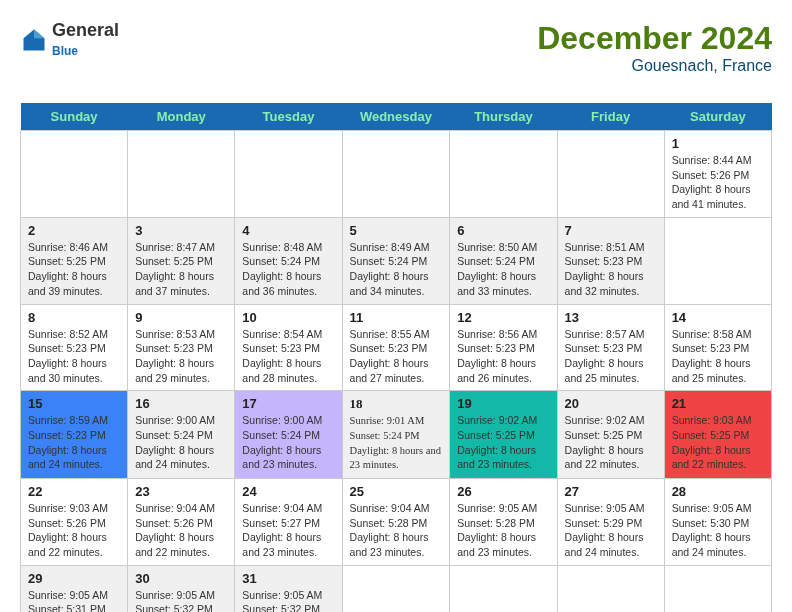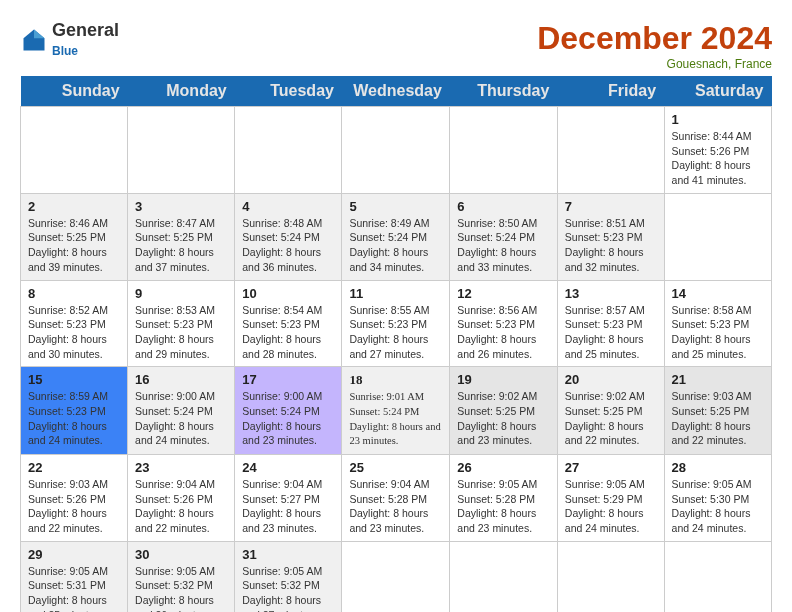--- a/index.html
+++ b/index.html
@@ -7,21 +7,21 @@
       font-family: Arial, sans-serif;
       background: #fff;
       width: 792px;
       min-height: 612px;
       padding: 20px;
     }
     .header {
       display: flex;
       justify-content: space-between;
       align-items: flex-start;
-      margin-bottom: 5px;
+      margin-bottom: 28px;
     }
     .logo {
       display: flex;
       align-items: center;
       gap: 4px;
     }
     .logo-text-general {
       font-size: 18px;
       font-weight: bold;
       color: #333;
@@ -34,37 +34,37 @@
     .logo-icon {
       width: 28px;
       height: 28px;
     }
     .title-section {
       text-align: right;
     }
     .month-title {
       font-size: 32px;
       font-weight: bold;
-      color: #c2410c;
+      color: #4d7c0f;
     }
     .location {
-      font-size: 12px;
-      color: #4d7c0f;
+      font-size: 16px;
+      color: #0c4a6e;
     }
     table {
       width: 100%;
       border-collapse: collapse;
       font-size: 11px;
     }
     thead th {
       background-color: #1a6ab1;
-      color: #e5e5e5;
+      color: #86efac;
       padding: 6px 8px;
-      text-align: right;
-      font-size: 16px;
+      text-align: center;
+      font-size: 13px;
       font-weight: bold;
     }
     tbody td {
       border: 1px solid #ccc;
       padding: 5px 7px;
       vertical-align: top;
       width: 108px;
     }
     tbody tr:nth-child(even) td {
       background-color: #f5f5f5;
@@ -146,23 +146,23 @@
         <td><span class="day-num">11</span><span class="day-info">Sunrise: 8:55 AM<br>Sunset: 5:23 PM<br>Daylight: 8 hours and 27 minutes.</span></td>
         <td><span class="day-num">12</span><span class="day-info">Sunrise: 8:56 AM<br>Sunset: 5:23 PM<br>Daylight: 8 hours and 26 minutes.</span></td>
         <td><span class="day-num">13</span><span class="day-info">Sunrise: 8:57 AM<br>Sunset: 5:23 PM<br>Daylight: 8 hours and 25 minutes.</span></td>
         <td><span class="day-num">14</span><span class="day-info">Sunrise: 8:58 AM<br>Sunset: 5:23 PM<br>Daylight: 8 hours and 25 minutes.</span></td>
       </tr>
       <tr>
         <td style="background-color: #3b82f6;"><span class="day-num">15</span><span class="day-info">Sunrise: 8:59 AM<br>Sunset: 5:23 PM<br>Daylight: 8 hours and 24 minutes.</span></td>
         <td style="background-color: rgb(240, 240, 240);"><span class="day-num">16</span><span class="day-info">Sunrise: 9:00 AM<br>Sunset: 5:24 PM<br>Daylight: 8 hours and 24 minutes.</span></td>
         <td style="background-color: #c4b5fd; margin-left: 17px;"><span class="day-num">17</span><span class="day-info">Sunrise: 9:00 AM<br>Sunset: 5:24 PM<br>Daylight: 8 hours and 23 minutes.</span></td>
         <td style="background-color: rgb(240, 240, 240); font-family: Liberation Serif, serif;"><span class="day-num">18</span><span class="day-info">Sunrise: 9:01 AM<br>Sunset: 5:24 PM<br>Daylight: 8 hours and 23 minutes.</span></td>
-        <td style="background-color: #e5e5e5;"><span class="day-num">19</span><span class="day-info">Sunrise: 9:02 AM<br>Sunset: 5:25 PM<br>Daylight: 8 hours and 23 minutes.</span></td>
+        <td style="background-color: #14b8a6;"><span class="day-num">19</span><span class="day-info">Sunrise: 9:02 AM<br>Sunset: 5:25 PM<br>Daylight: 8 hours and 23 minutes.</span></td>
         <td style="background-color: rgb(240, 240, 240);"><span class="day-num">20</span><span class="day-info">Sunrise: 9:02 AM<br>Sunset: 5:25 PM<br>Daylight: 8 hours and 22 minutes.</span></td>
-        <td style="background-color: #e5e5e5;"><span class="day-num">21</span><span class="day-info">Sunrise: 9:03 AM<br>Sunset: 5:25 PM<br>Daylight: 8 hours and 22 minutes.</span></td>
+        <td style="background-color: #ef4444;"><span class="day-num">21</span><span class="day-info">Sunrise: 9:03 AM<br>Sunset: 5:25 PM<br>Daylight: 8 hours and 22 minutes.</span></td>
       </tr>
       <tr>
         <td><span class="day-num">22</span><span class="day-info">Sunrise: 9:03 AM<br>Sunset: 5:26 PM<br>Daylight: 8 hours and 22 minutes.</span></td>
         <td><span class="day-num">23</span><span class="day-info">Sunrise: 9:04 AM<br>Sunset: 5:26 PM<br>Daylight: 8 hours and 22 minutes.</span></td>
         <td><span class="day-num">24</span><span class="day-info">Sunrise: 9:04 AM<br>Sunset: 5:27 PM<br>Daylight: 8 hours and 23 minutes.</span></td>
         <td><span class="day-num">25</span><span class="day-info">Sunrise: 9:04 AM<br>Sunset: 5:28 PM<br>Daylight: 8 hours and 23 minutes.</span></td>
         <td><span class="day-num">26</span><span class="day-info">Sunrise: 9:05 AM<br>Sunset: 5:28 PM<br>Daylight: 8 hours and 23 minutes.</span></td>
         <td><span class="day-num">27</span><span class="day-info">Sunrise: 9:05 AM<br>Sunset: 5:29 PM<br>Daylight: 8 hours and 24 minutes.</span></td>
         <td><span class="day-num">28</span><span class="day-info">Sunrise: 9:05 AM<br>Sunset: 5:30 PM<br>Daylight: 8 hours and 24 minutes.</span></td>
       </tr>

